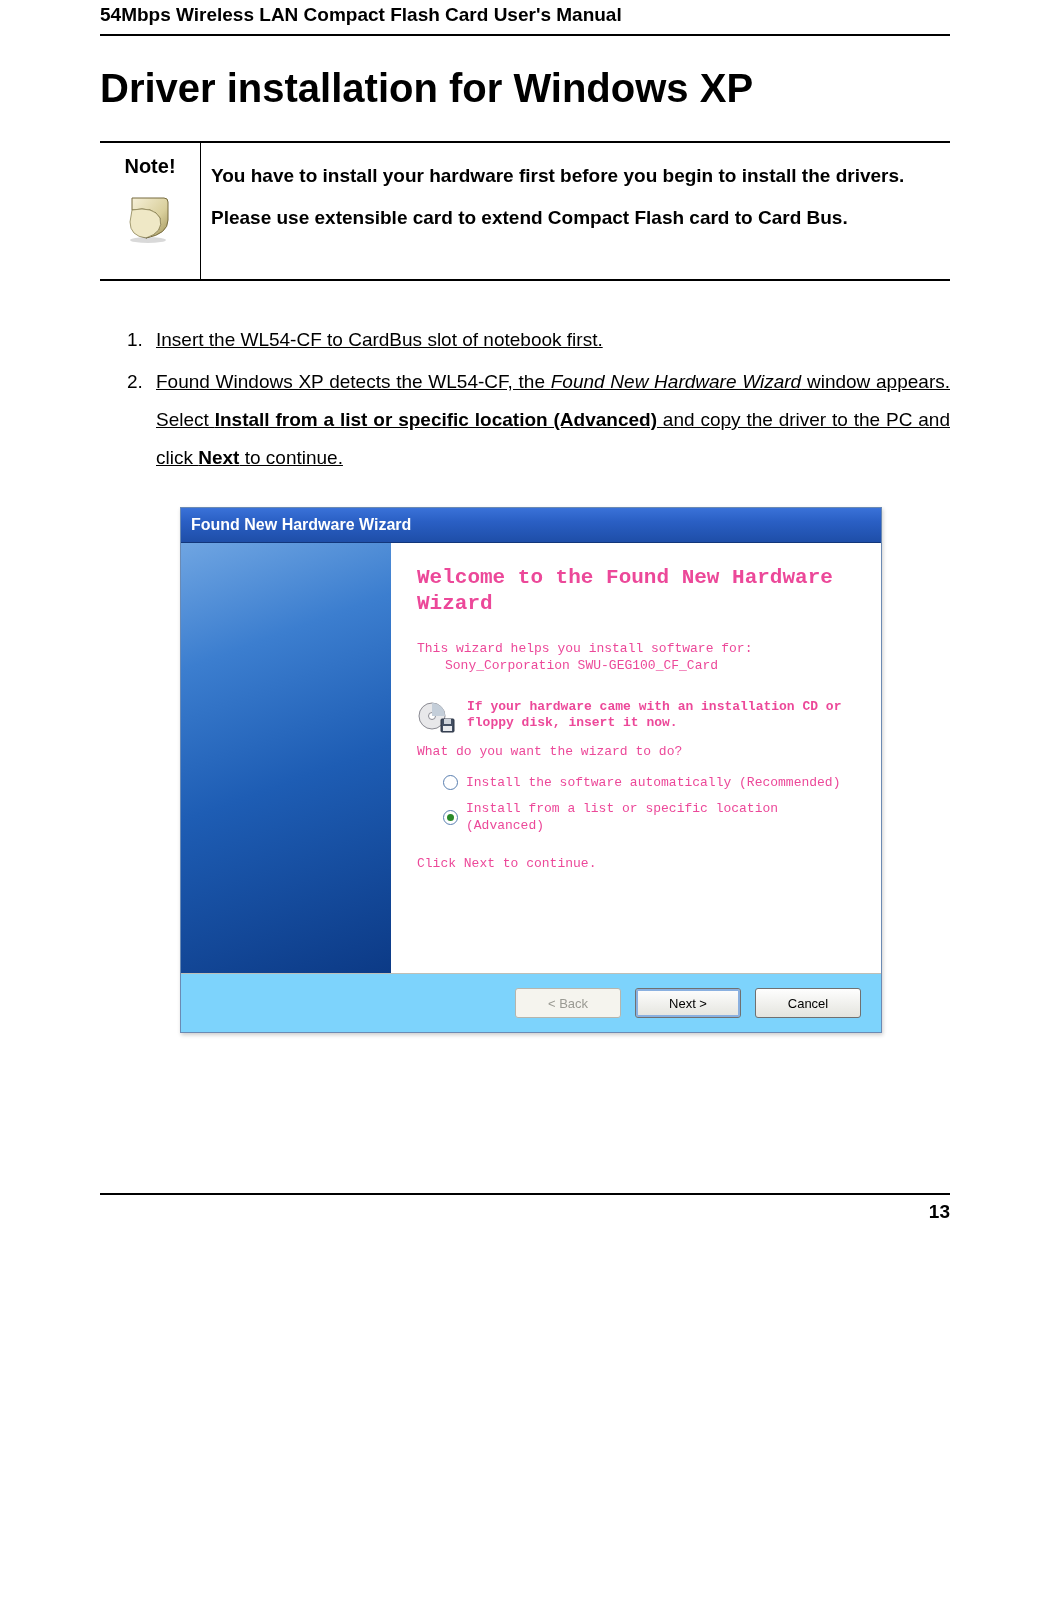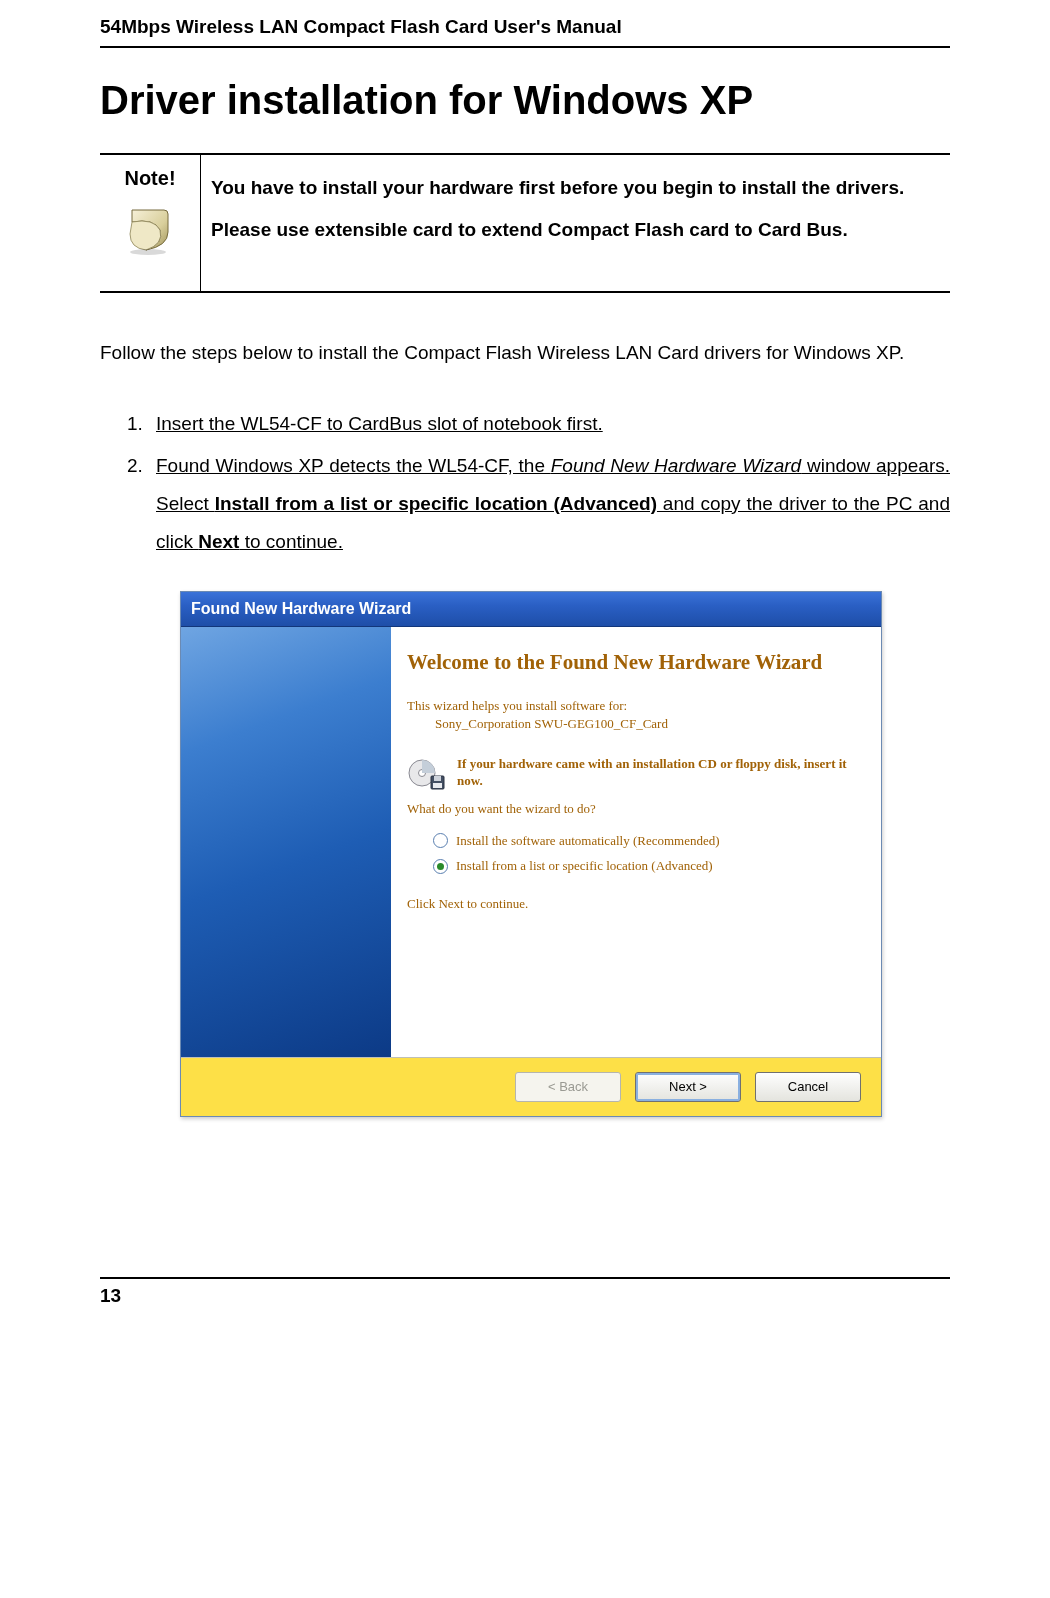--- a/index.html
+++ b/index.html
@@ -10,21 +10,21 @@
     color: #000;
     width: 1050px;
   }
   .page {
     padding: 0 100px 0 100px;
     box-sizing: border-box;
   }
   .header-title {
     font-weight: bold;
     font-size: 19px;
-    padding-top: 16px;
+    padding-top: 4px;
     padding-bottom: 8px;
   }
   .top-rule {
     border: none;
     border-top: 2.5px solid #000;
     margin: 0;
   }
   h1.section-title {
     font-size: 40px;
     font-weight: bold;
@@ -104,24 +104,24 @@
     display: flex;
     background: #fff;
   }
   .wizard-left {
     width: 210px;
     background: linear-gradient(160deg, #6fa5e2 0%, #3c7ecf 25%, #1e5db4 55%, #0c3a86 100%);
     min-height: 430px;
   }
   .wizard-right {
     flex: 1;
-    padding: 22px 26px 10px 16px;
-    font-family: Liberation Serif, serif;
+    padding: 22px 26px 10px 26px;
+    font-family: Liberation Mono, monospace;
     font-size: 13px;
-    color: #a16207;
+    color: #ec4899;
     line-height: 1.35;
   }
   .wiz-main-title {
     font-size: 21px;
     font-weight: bold;
     margin-bottom: 22px;
     line-height: 1.25;
   }
   .wiz-sub {
   }
@@ -171,21 +171,21 @@
     width: 7px; height: 7px;
     background: #2a8a2a;
     border-radius: 50%;
   }
   .wiz-click-next {
     margin-top: 4px;
     margin-bottom: 6px;
   }
   .wizard-footer {
     border-top: 1px solid #bfbfb6;
-    background: #fde047;
+    background: #7dd3fc;
     padding: 14px 20px;
     display: flex;
     justify-content: flex-end;
     gap: 14px;
   }
   .wiz-btn {
     width: 104px;
     height: 28px;
     border: 1px solid #707070;
     background: linear-gradient(#fefefe,#e4e4de);
@@ -206,21 +206,21 @@
   }
   .footer-area {
     margin-top: 160px;
   }
   .bottom-rule {
     border: none;
     border-top: 2.5px solid #000;
     margin: 0;
   }
   .page-number {
-    text-align: left;
+    text-align: right;
     font-weight: bold;
     font-size: 19px;
     padding: 6px 0 12px 0;
   }
 </style>
 </head>
 <body>
 
 <div class="page">
   <div class="header-title">54Mbps Wireless LAN Compact Flash Card User's Manual</div>
@@ -249,21 +249,20 @@
         </span>
       </td>
       <td class="note-right">
         <div>You have to install your hardware first before you begin to install the drivers.</div>
         <div>Please use extensible card to extend Compact Flash card to Card Bus.</div>
       </td>
     </tr>
   </tbody>
     </table>
 
-  <div class="intro-para">Follow the steps below to install the Compact Flash Wireless LAN Card drivers for Windows XP.</div>
 
   <ol class="steps">
     <li>Insert the WL54-CF to CardBus slot of notebook first.</li>
     <li>
       <span>Found Windows XP detects the WL54-CF, the </span><span class="italic">Found New Hardware Wizard</span><span> window appears. Select </span><span class="strong">Install from a list or specific location (Advanced)</span><span> and copy the driver to the PC and click </span><span class="strong">Next</span><span> to continue.</span>
     </li>
   </ol>
 
   <div class="screenshot-wrap">
     <div class="wizard-window">

